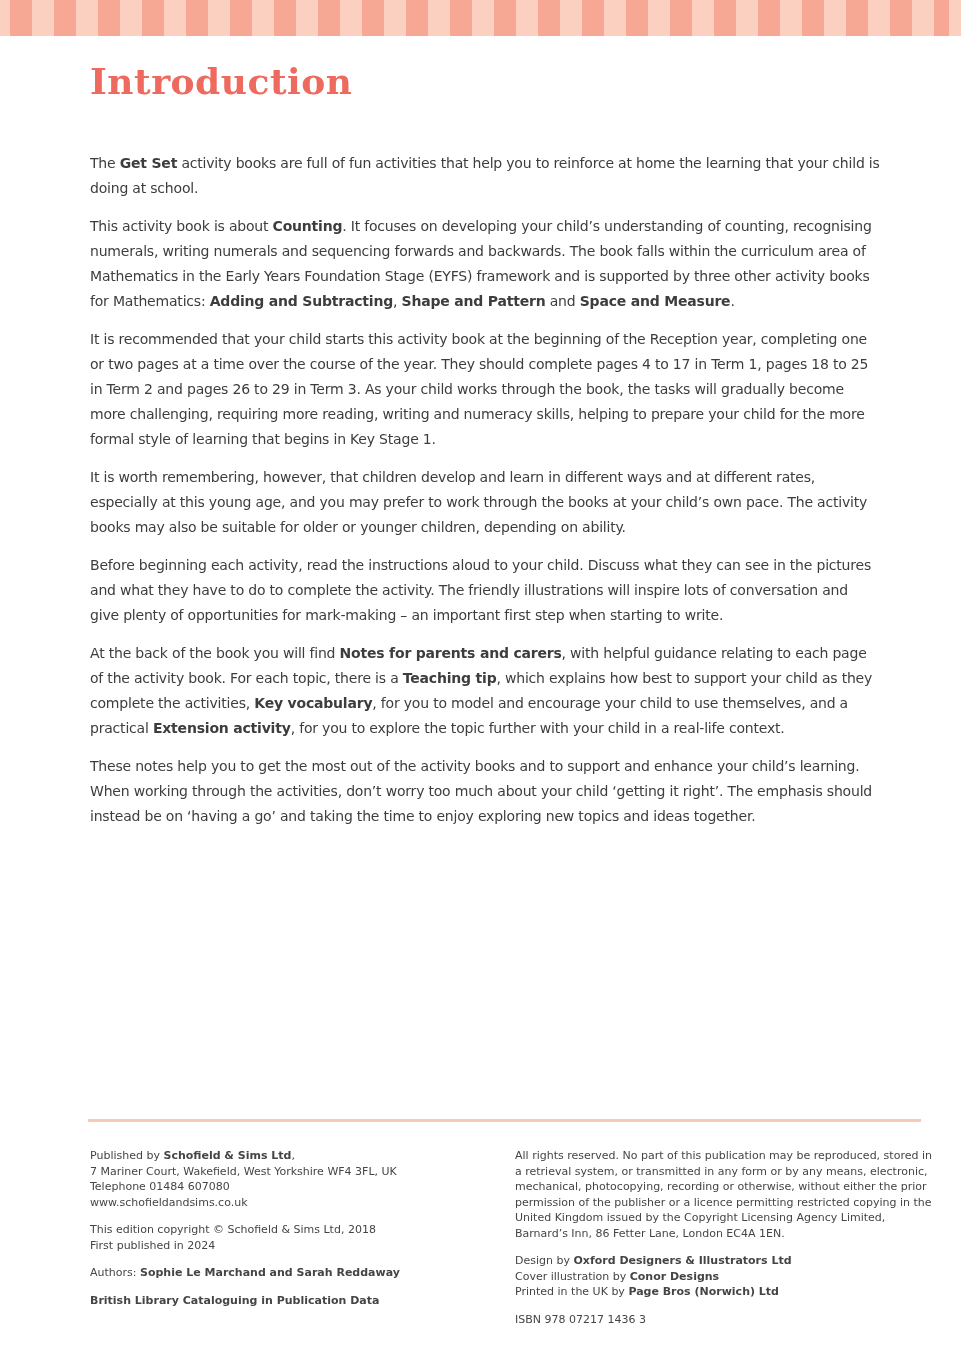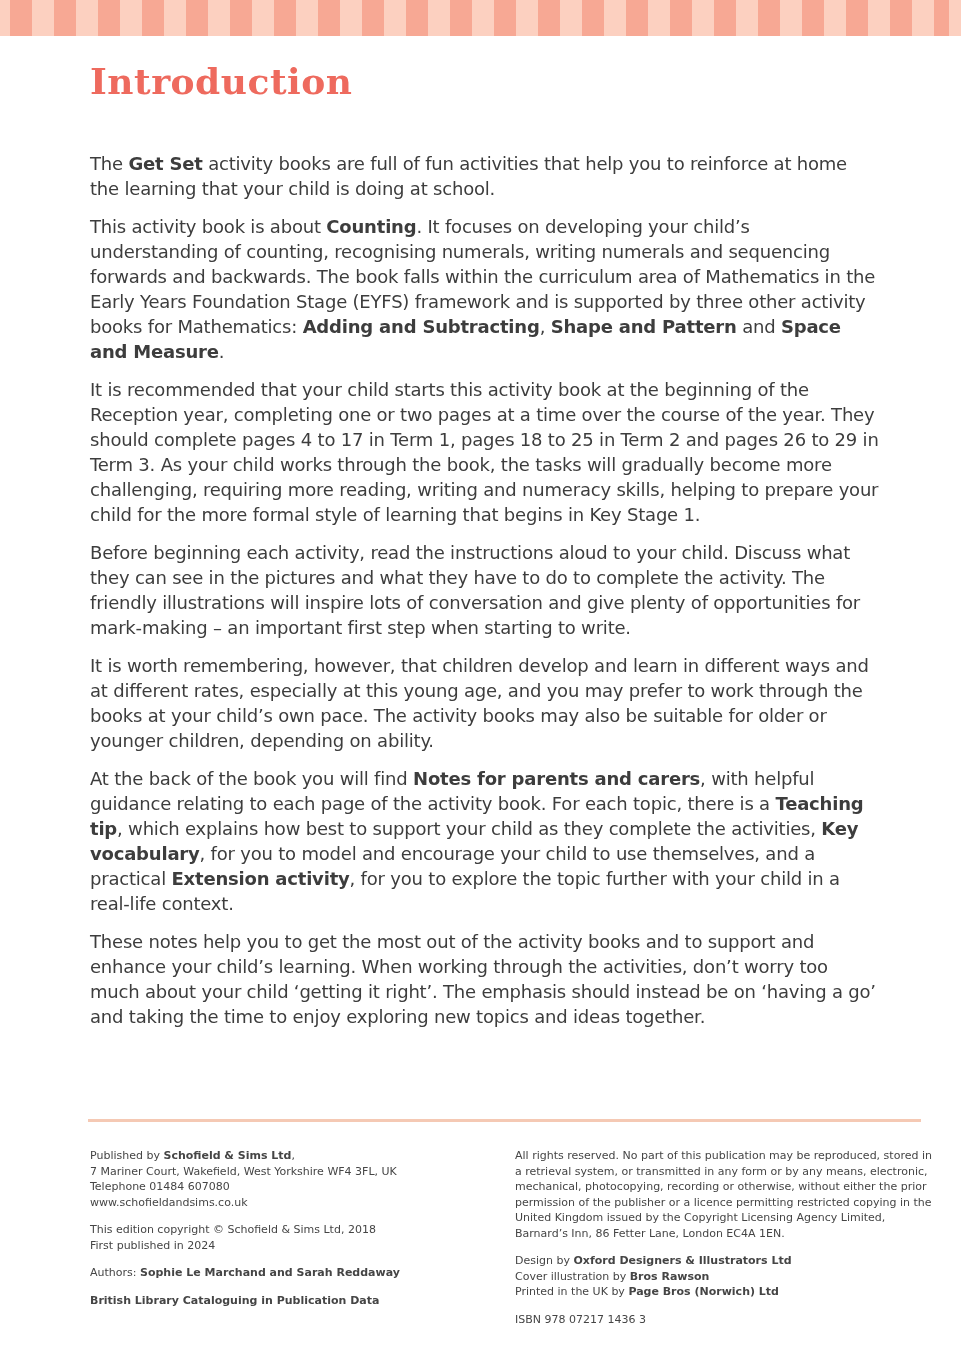--- a/index.html
+++ b/index.html
@@ -32,21 +32,21 @@
     font-weight: bold;
     font-size: 36px;
     letter-spacing: 0.5px;
     color: var(--title, #ee6a5e);
   }
   .intro {
     position: absolute;
     top: 151px;
     left: 90px;
     width: 790px;
-    font-size: 18px;
+    font-size: 14px;
     line-height: 25px;
     letter-spacing: -0.2px;
     color: var(--body-text, #3d3d3d);
   }
   .intro p { margin: 0 0 13px 0; }
   .b { font-weight: bold; }
   .footer-rule {
     position: absolute;
     top: 1119px;
     left: 88px;
@@ -76,33 +76,33 @@
 <body>
 
 <div class="stripes"></div>
 
 <h1 class="page-title">Introduction</h1>
 
 <main class="intro">
   <p><span>The </span><span class="b">Get Set</span><span> activity books are full of fun activities that help you to reinforce at home the learning that your child is doing at school.</span></p>
   <p><span>This activity book is about </span><span class="b">Counting</span><span>. It focuses on developing your child’s understanding of counting, recognising numerals, writing numerals and sequencing forwards and backwards. The book falls within the curriculum area of Mathematics in the Early Years Foundation Stage (EYFS) framework and is supported by three other activity books for Mathematics: </span><span class="b">Adding and Subtracting</span><span>, </span><span class="b">Shape and Pattern</span><span> and </span><span class="b">Space and Measure</span><span>.</span></p>
   <p><span>It is recommended that your child starts this activity book at the beginning of the Reception year, completing one or two pages at a time over the course of the year. They should complete pages 4 to 17 in Term 1, pages 18 to 25 in Term 2 and pages 26 to 29 in Term 3. As your child works through the book, the tasks will gradually become more challenging, requiring more reading, writing and numeracy skills, helping to prepare your child for the more formal style of learning that begins in Key Stage 1.</span></p>
+  <p><span>It is worth remembering, however, that children develop and learn in different ways and at different rates, especially at this young age, and you may prefer to work through the books at your child’s own pace. The activity books may also be suitable for older or younger children, depending on ability.</span></p>
   <p><span>Before beginning each activity, read the instructions aloud to your child. Discuss what they can see in the pictures and what they have to do to complete the activity. The friendly illustrations will inspire lots of conversation and give plenty of opportunities for mark-making – an important first step when starting to write.</span></p>
-  <p><span>It is worth remembering, however, that children develop and learn in different ways and at different rates, especially at this young age, and you may prefer to work through the books at your child’s own pace. The activity books may also be suitable for older or younger children, depending on ability.</span></p>
   <p><span>At the back of the book you will find </span><span class="b">Notes for parents and carers</span><span>, with helpful guidance relating to each page of the activity book. For each topic, there is a </span><span class="b">Teaching tip</span><span>, which explains how best to support your child as they complete the activities, </span><span class="b">Key vocabulary</span><span>, for you to model and encourage your child to use themselves, and a practical </span><span class="b">Extension activity</span><span>, for you to explore the topic further with your child in a real-life context.</span></p>
   <p><span>These notes help you to get the most out of the activity books and to support and enhance your child’s learning. When working through the activities, don’t worry too much about your child ‘getting it right’. The emphasis should instead be on ‘having a go’ and taking the time to enjoy exploring new topics and ideas together.</span></p>
 </main>
 
 <hr class="footer-rule">
 
 <footer class="footer">
   <div class="fcol left">
     <p><span>Published by </span><span class="b">Schofield &amp; Sims Ltd</span><span>,</span><br><span>7 Mariner Court, Wakefield, West Yorkshire WF4 3FL, UK</span><br><span>Telephone 01484 607080</span><br><span>www.schofieldandsims.co.uk</span></p>
     <p><span>This edition copyright © Schofield &amp; Sims Ltd, 2018</span><br><span>First published in 2024</span></p>
     <p class="tight"><span>Authors: </span><span class="b">Sophie Le Marchand and Sarah Reddaway</span></p>
     <p class="tight"><span class="b">British Library Cataloguing in Publication Data</span></p>
   </div>
   <div class="fcol right">
     <p><span>All rights reserved. No part of this publication may be reproduced, stored in a retrieval system, or transmitted in any form or by any means, electronic, mechanical, photocopying, recording or otherwise, without either the prior permission of the publisher or a licence permitting restricted copying in the United Kingdom issued by the Copyright Licensing Agency Limited, Barnard’s Inn, 86 Fetter Lane, London EC4A 1EN.</span></p>
-    <p><span>Design by </span><span class="b">Oxford Designers &amp; Illustrators Ltd</span><br><span>Cover illustration by </span><span class="b">Bros Rawson</span><br><span>Printed in the UK by </span><span class="b">Page Bros (Norwich) Ltd</span></p>
+    <p><span>Design by </span><span class="b">Oxford Designers &amp; Illustrators Ltd</span><br><span>Cover illustration by </span><span class="b">Conor Designs</span><br><span>Printed in the UK by </span><span class="b">Page Bros (Norwich) Ltd</span></p>
     <p><span>ISBN 978 07217 1436 3</span></p>
   </div>
 </footer>
 
 </body></html>

